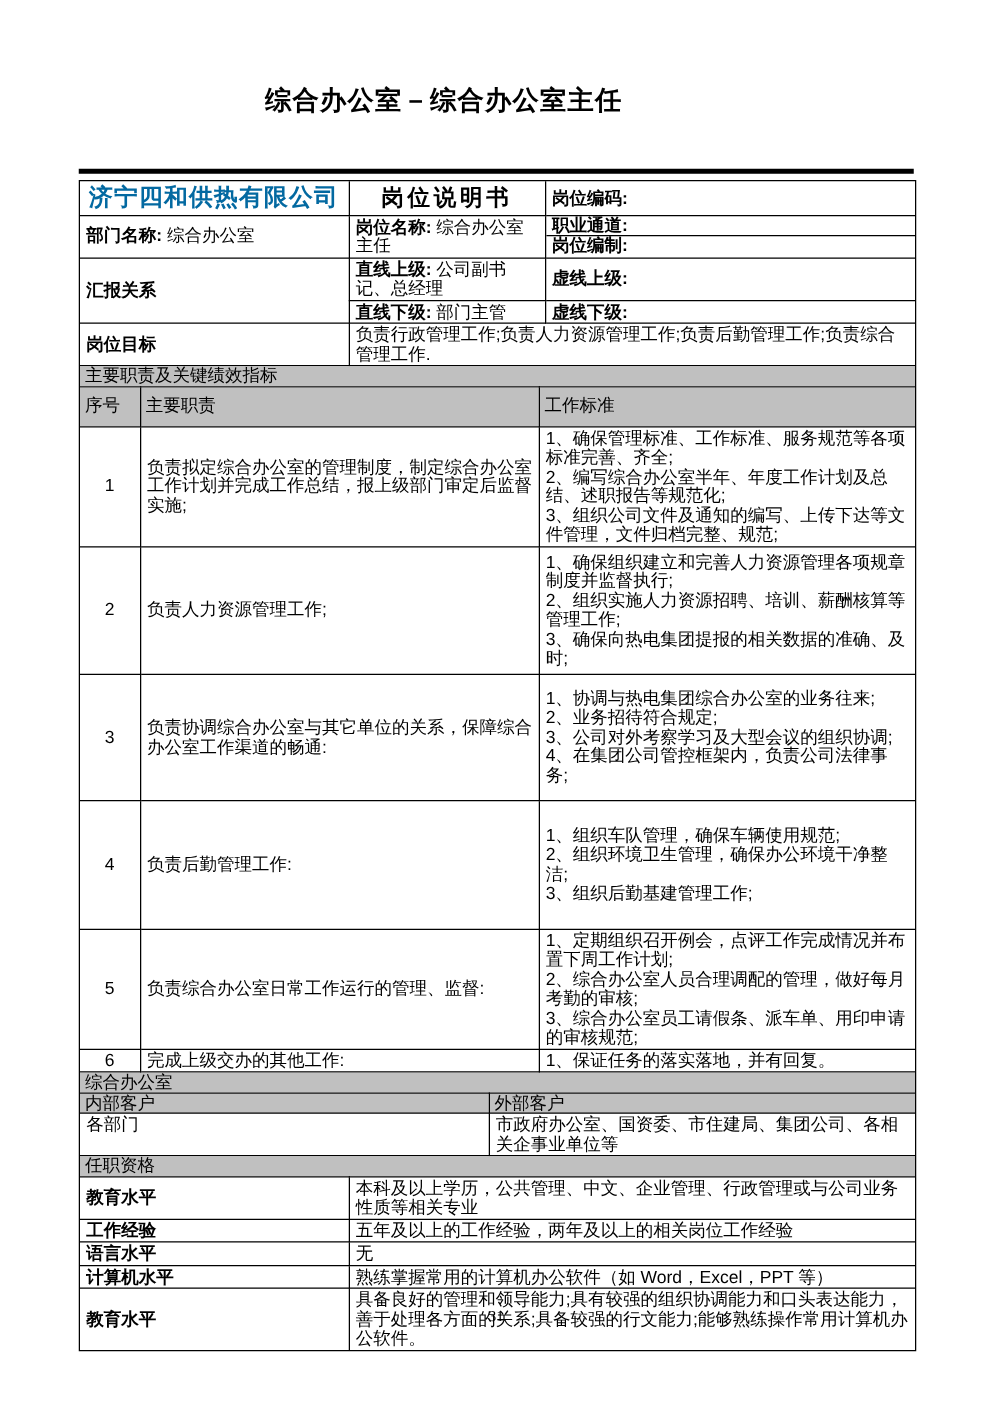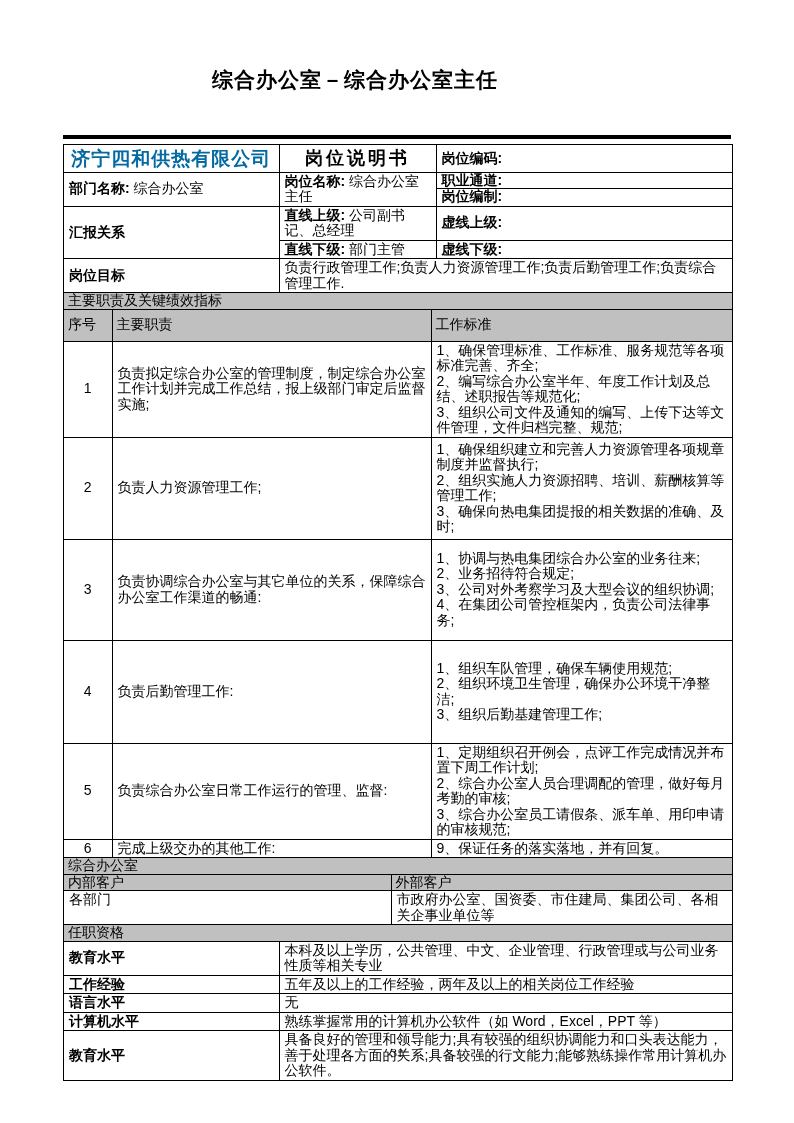--- a/index.html
+++ b/index.html
@@ -151,21 +151,21 @@
     <tr style="height:93px">
       <td class="center">5</td>
       <td>负责综合办公室日常工作运行的管理、监督:</td>
       <td class="std">1、定期组织召开例会，点评工作完成情况并布置下周工作计划;
 2、综合办公室人员合理调配的管理，做好每月考勤的审核;
 3、综合办公室员工请假条、派车单、用印申请的审核规范;</td>
     </tr>
     <tr style="height:17px">
       <td class="center">6</td>
       <td>完成上级交办的其他工作:</td>
-      <td class="std">9、保证任务的落实落地，并有回复。</td>
+      <td class="std">1、保证任务的落实落地，并有回复。</td>
     </tr>
   </tbody>
     </table>
 
   <table class="sec">
     <colgroup>
         <col style="width:327px">
         <col style="width:341px">
       </colgroup>
     <tbody>

